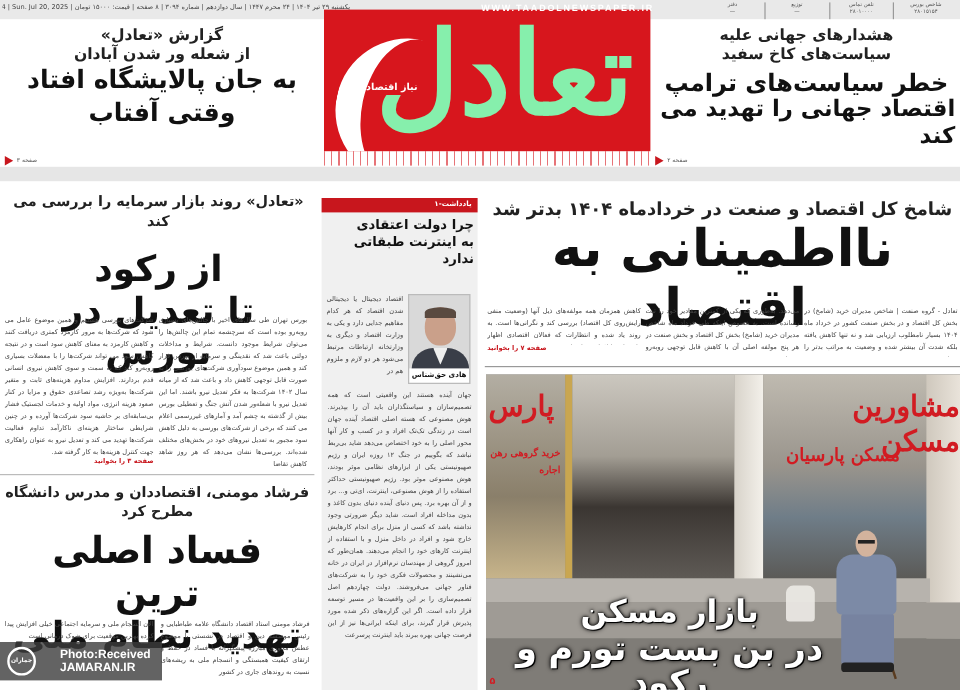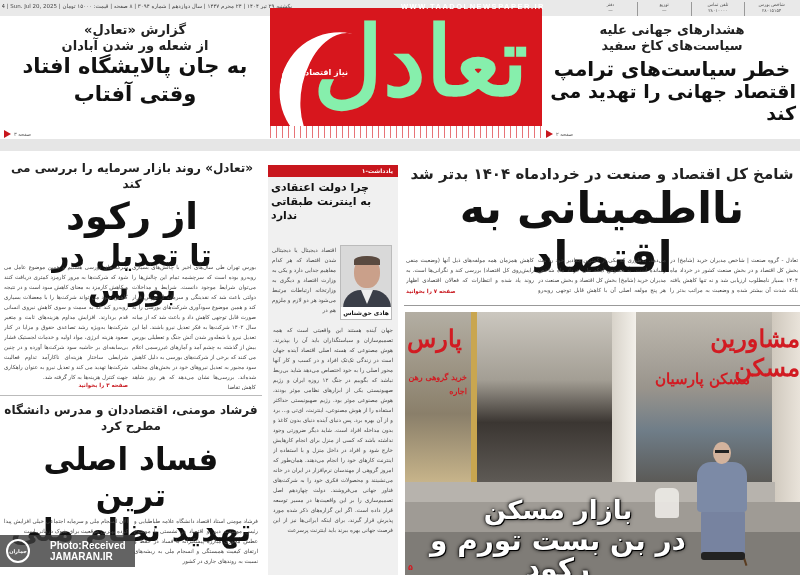--- a/index.html
+++ b/index.html
@@ -34,21 +34,21 @@
   .pageref .tri { width: 0; height: 0; border-top: 4px solid transparent; border-bottom: 4px solid transparent; border-left: 7px solid #c8161d; }
 
   .body-text { font-size: 5.5px; line-height: 10px; color: #444; direction: rtl; text-align: justify; }
   .more-link { color: #c8161d; font-weight: bold; }
 
   .divider-h { height: 1px; background: #bbb; }
 
   
   .editorial { left: 268px; top: 165px; width: 130px; height: 410px; background: #f0f0f0; }
   .ed-label { height: 12px; background: #c8161d; color: #fff; font-size: 6px; direction: rtl; text-align: right; padding: 2px 5px; font-weight: bold; }
-  .ed-title { font-size: 11px; font-weight: bold; color: #111; direction: rtl; text-align: left; line-height: 14px; padding: 4px 3px 3px; }
+  .ed-title { font-size: 11px; font-weight: bold; color: #111; direction: rtl; text-align: right; line-height: 14px; padding: 4px 3px 3px; }
   .portrait { position: absolute; left: 72px; top: 80px; width: 52px; height: 75px; background: #d9d9d9; border: 1px solid #bbb; overflow: hidden; }
   .portrait .head { position: absolute; left: 13px; top: 10px; width: 26px; height: 32px; background: #caa08a; border-radius: 50% 50% 45% 45%; }
   .portrait .hair { position: absolute; left: 13px; top: 10px; width: 26px; height: 9px; background: #5a4a40; border-radius: 50% 50% 0 0; }
   .portrait .suit { position: absolute; left: 2px; top: 44px; width: 48px; height: 22px; background: #3a3e48; border-radius: 18px 18px 0 0; }
   .portrait .collar { position: absolute; left: 20px; top: 44px; width: 12px; height: 14px; background: #eee; clip-path: polygon(0 0, 100% 0, 50% 100%); }
   .portrait-name { position: absolute; left: 0; bottom: 0; width: 100%; height: 12px; background: #fff; font-size: 6px; text-align: center; direction: rtl; line-height: 12px; font-weight: bold; }
 
   
   .photo { left: 405px; top: 312px; width: 395px; height: 263px; background: #8d8a84; overflow: hidden; }
   .ph-wall { position: absolute; right: 0; top: 0; width: 28px; height: 100%; background: linear-gradient(90deg, #cfc8bd, #e9e3da); }
@@ -129,21 +129,21 @@
 </div>
 <div class="abs pageref" style="left:546px; top:130px;">
   <span class="tri"></span>
   <span>صفحه ۲</span>
 </div>
 
 <div class="abs band"></div>
 
 <div class="abs rtl" style="left:6px; top:160px; width:252px;">
   <div class="kicker" style="font-size:12px;">«تعادل» روند بازار سرمایه را بررسی می کند</div>
-  <div class="headline" style="font-size:37px; margin-top:4px;">از رکود</div>
+  <div class="headline" style="font-size:30px; margin-top:16px;">از رکود</div>
   <div class="headline" style="font-size:30px;">تا تعدیل در بورس</div>
 </div>
 <div class="abs body-text" style="left:132px; top:262px; width:124px; height:128px; overflow:hidden;">بورس تهران طی سال‌های اخیر با چالش‌های بسیاری روبه‌رو بوده است که سرچشمه تمام این چالش‌ها را می‌توان شرایط موجود دانست. شرایط و مداخلات دولتی باعث شد که نقدینگی و سرمایه از بورس فرار کند و همین موضوع سودآوری شرکت‌های بورسی را به صورت قابل توجهی کاهش داد و باعث شد که از میانه سال ۱۴۰۲ شرکت‌ها به فکر تعدیل نیرو باشند. اما این تعدیل نیرو با شعله‌ور شدن آتش جنگ و تعطیلی بورس بیش از گذشته به چشم آمد و آمارهای غیررسمی اعلام می کنند که برخی از شرکت‌های بورسی به دلیل کاهش سود مجبور به تعدیل نیروهای خود در بخش‌های مختلف شده‌اند. بررسی‌ها نشان می‌دهد که هر روز شاهد کاهش تقاضا</div>
 <div class="abs body-text" style="left:4px; top:262px; width:124px; height:120px; overflow:hidden;">شرکت‌های بورسی هستیم و همین موضوع عامل می شود که شرکت‌ها به مرور کارمزد کمتری دریافت کنند و کاهش کارمزد به معنای کاهش سود است و در نتیجه کاهش سود می تواند شرکت‌ها را با معضلات بسیاری روبه‌رو کند که به سمت و سوی کاهش نیروی انسانی قدم بردارند. افزایش مداوم هزینه‌های ثابت و متغیر شرکت‌ها به‌ویژه رشد تصاعدی حقوق و مزایا در کنار صعود هزینه انرژی، مواد اولیه و خدمات لجستیک فشار بی‌سابقه‌ای بر حاشیه سود شرکت‌ها آورده و در چنین شرایطی ساختار هزینه‌ای ناکارآمد تداوم فعالیت شرکت‌ها تهدید می کند و تعدیل نیرو به عنوان راهکاری جهت کنترل هزینه‌ها به کار گرفته شد.</div>
 <div class="abs body-text more-link" style="left:4px; top:380px; width:124px;">صفحه ۳ را بخوانید</div>
 <div class="abs divider-h" style="left:0; top:395px; width:262px;"></div>
 
 <div class="abs rtl" style="left:4px; top:402px; width:254px;">
   <div class="kicker" style="font-size:12px;">فرشاد مومنی، اقتصاددان و مدرس دانشگاه مطرح کرد</div>
   <div class="headline" style="font-size:31px; margin-top:8px;">فساد اصلی ترین</div>

